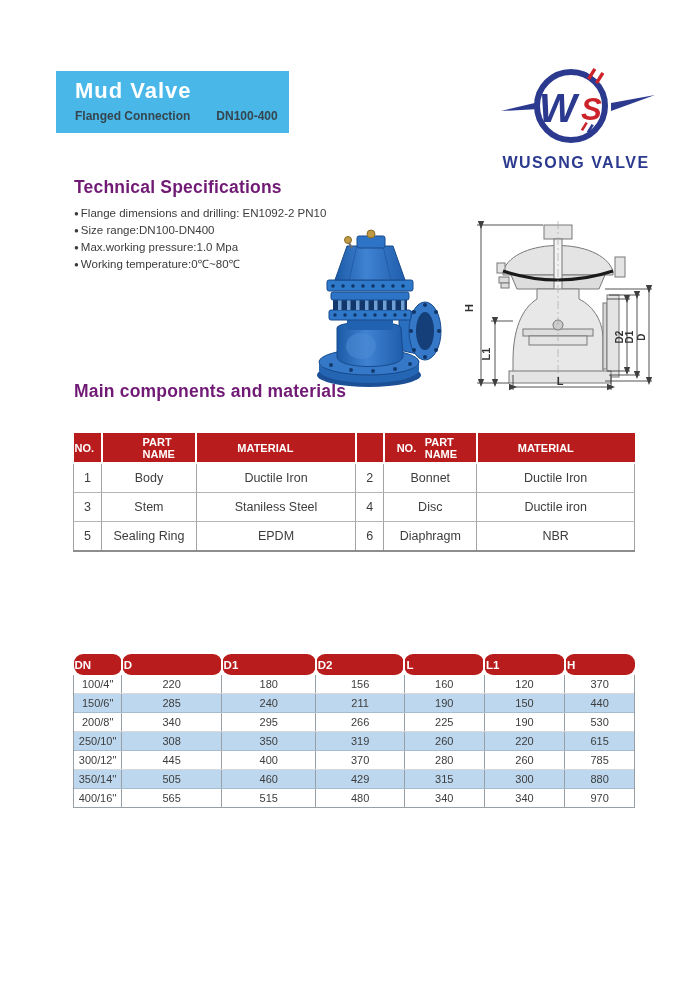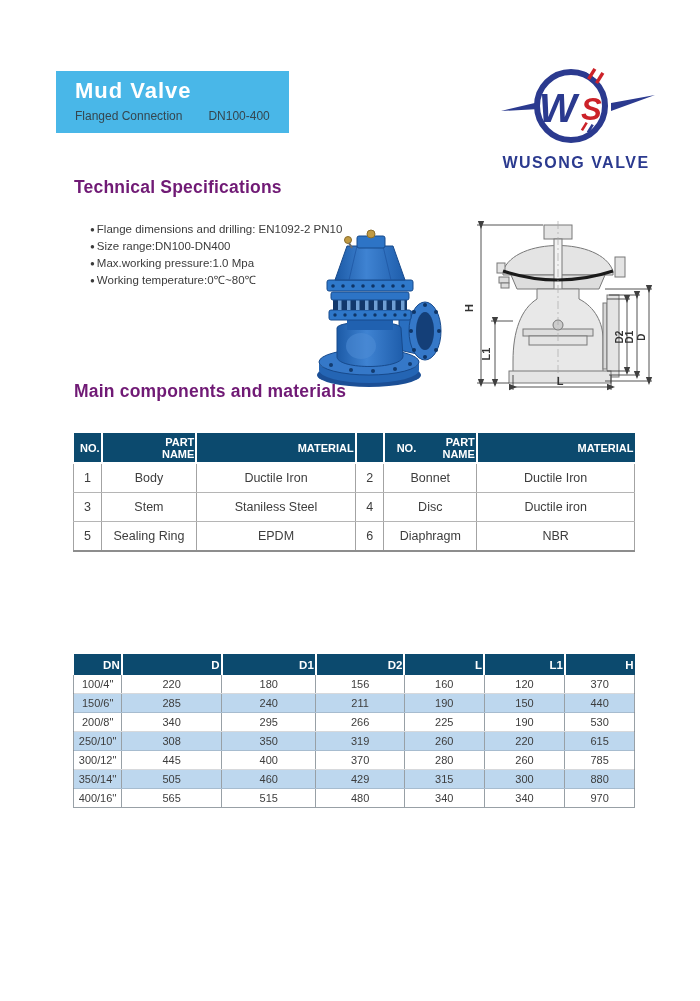--- a/index.html
+++ b/index.html
@@ -6,54 +6,54 @@
   .page{
     position:relative;width:700px;height:1001px;background:#ffffff;overflow:hidden;
     font-family:"Liberation Sans",sans-serif;color:#3c3c3c;
   }
   
   .title-box{
     position:absolute;left:56px;top:71px;width:233px;height:62px;
     background:#49b7e8;color:#fff;box-sizing:border-box;padding:8px 0 0 19px;
   }
   .title-box .title{font-size:22px;font-weight:600;letter-spacing:1px;line-height:1.1;}
-  .title-box .subrow{display:flex;gap:26px;margin-top:6px;font-size:12px;font-weight:400;color:#35464f;}
+  .title-box .subrow{display:flex;gap:26px;margin-top:6px;font-size:12px;font-weight:700;color:#35464f;}
   
   .logo{position:absolute;left:497px;top:58px;width:162px;height:120px;}
   
   .section-heading{position:absolute;left:74px;color:#701a75;font-size:17.5px;font-weight:600;letter-spacing:.2px;}
   .h-tech{top:177px;}
   .h-comp{top:381px;}
   .h-dims{top:611px;}
   
-  .spec-list{position:absolute;left:74px;top:205px;list-style:none;margin:16px;padding:0;}
+  .spec-list{position:absolute;left:74px;top:205px;list-style:none;margin:0;padding:0;}
   .spec-list li{font-size:11.5px;color:#3b3b3b;line-height:17px;white-space:nowrap;}
   .spec-list .dot{font-size:8px;vertical-align:1px;margin-right:2px;color:#3b3b3b;}
   
   .valve-photo{position:absolute;left:291px;top:220px;width:174px;height:172px;}
   .valve-drawing{position:absolute;left:459px;top:213px;width:198px;height:180px;}
   svg text{font-family:"Liberation Sans",sans-serif;}
   
   table{border-collapse:collapse;table-layout:fixed;position:absolute;left:73px;width:562px;}
-  th{background:#0c4a6e;color:#fff;font-weight:600;text-align:right;}
+  th{background:#b91c1c;color:#fff;font-weight:600;text-align:left;}
   td{text-align:center;color:#3d3d3d;}
   
   .comp{top:433px;}
   .comp th{font-size:11px;height:27px;border-bottom:2px solid #fff;}
   .comp th + th{border-left:2px solid #fff;padding-left:40px;}
   .comp td{font-size:12.5px;height:26px;border-left:1px solid #a3a3a3;border-bottom:1px solid #b5b5b5;}
   .comp td:first-child{border-left:1px solid #a3a3a3;}
   .comp td:last-child{border-right:1px solid #a3a3a3;}
   .comp tbody tr:last-child td{border-bottom:2px solid #8d8d8d;}
   .comp col:nth-child(1){width:5%;}  .comp col:nth-child(2){width:16.9%;}
   .comp col:nth-child(3){width:28.4%;}.comp col:nth-child(4){width:5%;}
   .comp col:nth-child(5){width:16.6%;}.comp col:nth-child(6){width:28.1%;}
   
   .dims{top:654px;}
-  .dims th{font-size:11.5px;height:19px;}
+  .dims th{font-size:11.5px;height:19px;border-radius:9px;}
   .dims th + th{border-left:2px solid #fff;}
   .dims td{font-size:11px;height:16px;border-left:1px solid #98a0a6;border-bottom:1px solid rgba(110,120,130,.28);}
   .dims td:first-child{border-left:1px solid #98a0a6;}
   .dims td:last-child{border-right:1px solid #98a0a6;}
   .dims tbody tr:nth-child(even){background:#bdd7ee;}
   .dims tbody tr:last-child td{border-bottom:1px solid #98a0a6;}
   .dims col:nth-child(1){width:8.6%;} .dims col:nth-child(2){width:17.8%;}
   .dims col:nth-child(3){width:16.8%;}.dims col:nth-child(4){width:15.8%;}
   .dims col:nth-child(5){width:14.2%;}.dims col:nth-child(6){width:14.4%;}
   .dims col:nth-child(7){width:12.4%;}

